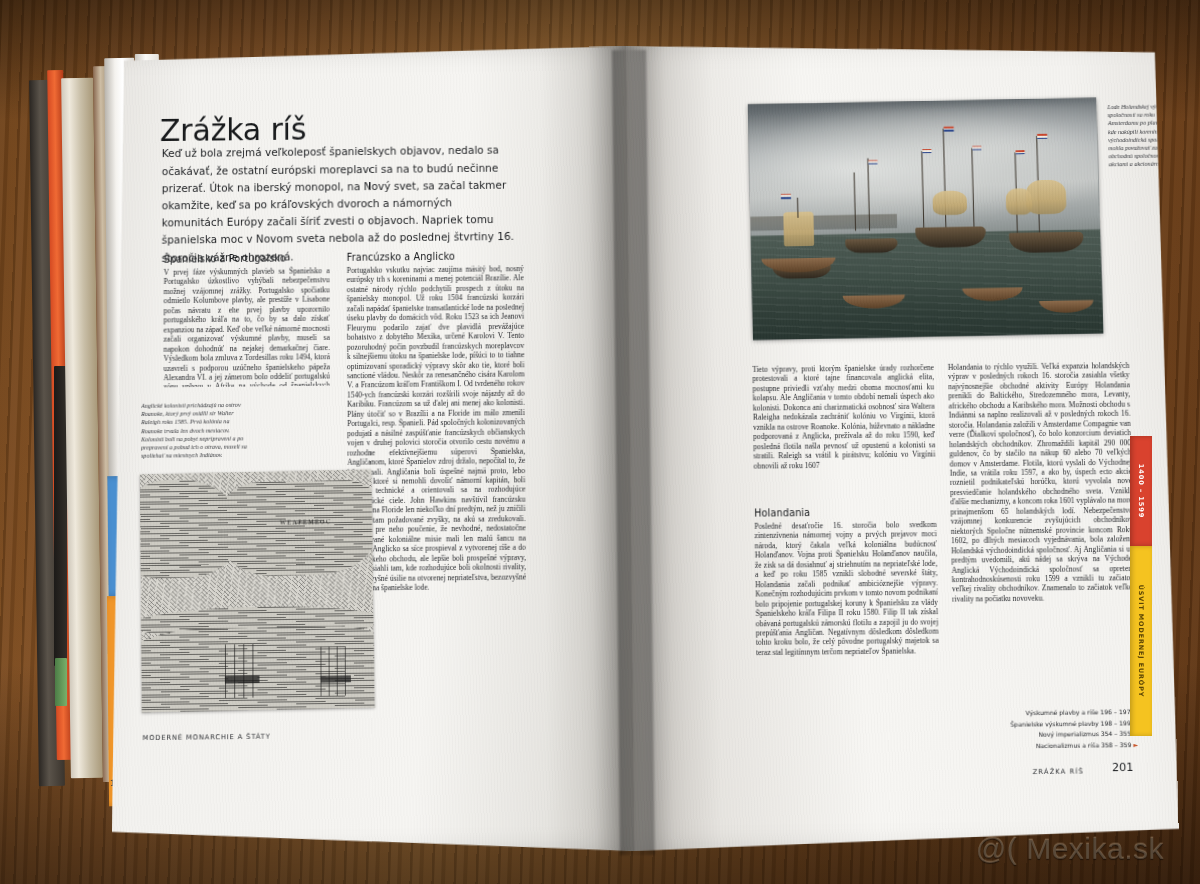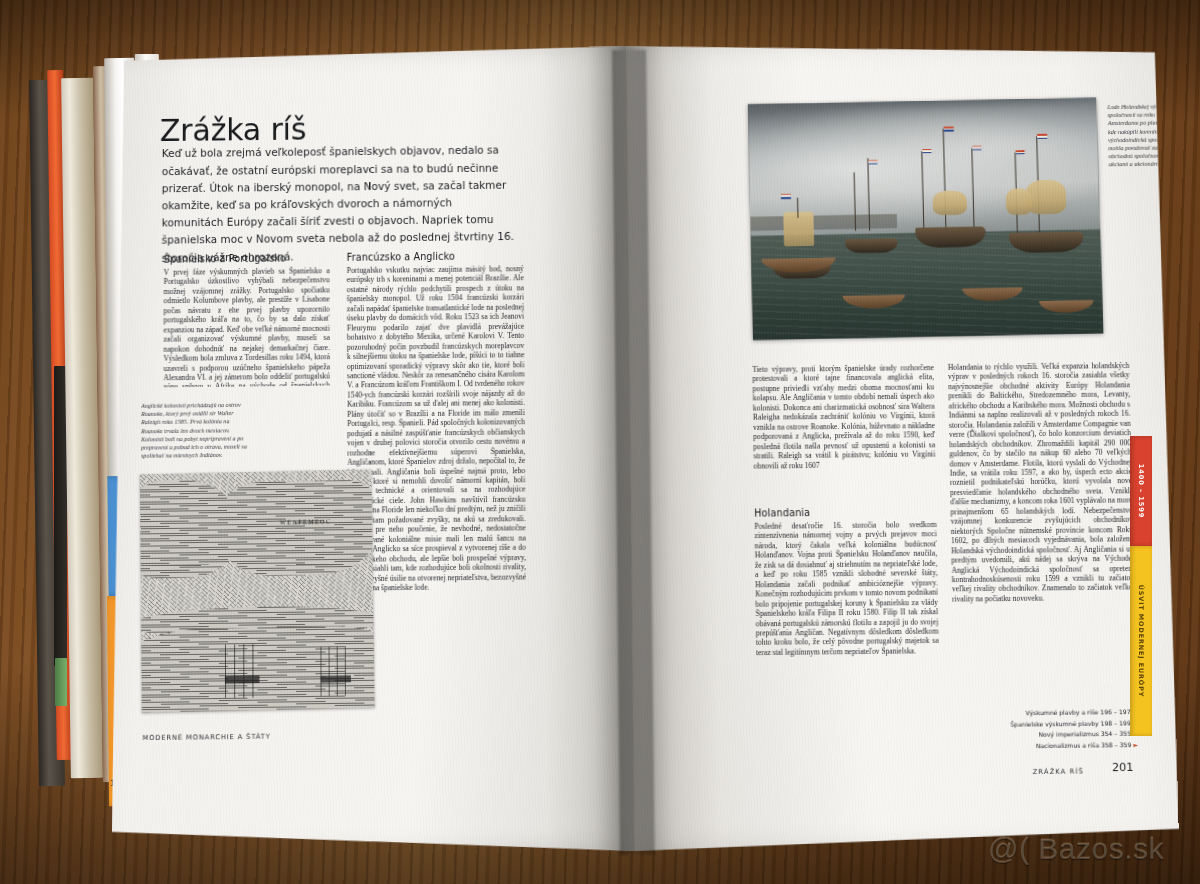--- a/index.html
+++ b/index.html
@@ -486,13 +486,13 @@
 
   <div class="tab" style="left:1084px; top:400px; width:22px; height:110px; background:#d9422e; box-shadow:inset 2px 0 5px rgba(0,0,0,0.25);">
     <span class="tab-text vert-dn" style="font-size:6.6px;">1400 – 1599</span>
   </div>
   <div class="tab" style="left:1084px; top:510px; width:22px; height:190px; background:#f5c320; box-shadow:inset 2px 0 5px rgba(0,0,0,0.22);">
     <span class="tab-text vert-dn" style="font-size:6.4px; color:#5a4405;">ÚSVIT MODERNEJ EURÓPY</span>
   </div>
 
 </div>
 
-<div id="watermark">@( Bazos.sk</div>
+<div id="watermark">@( Mexika.sk</div>
 
 </body></html>

